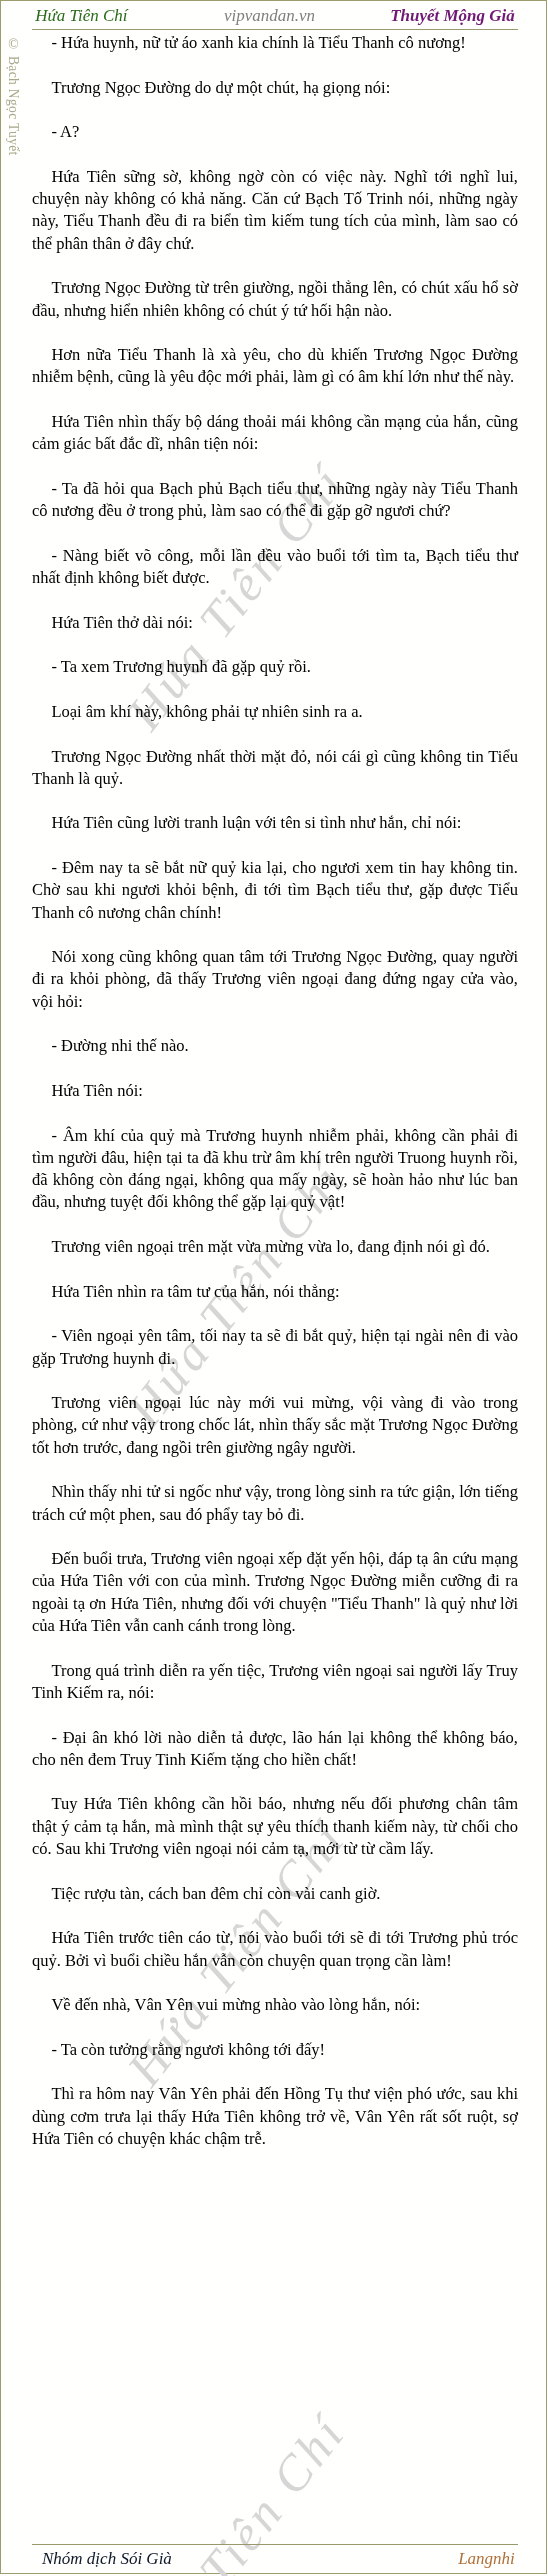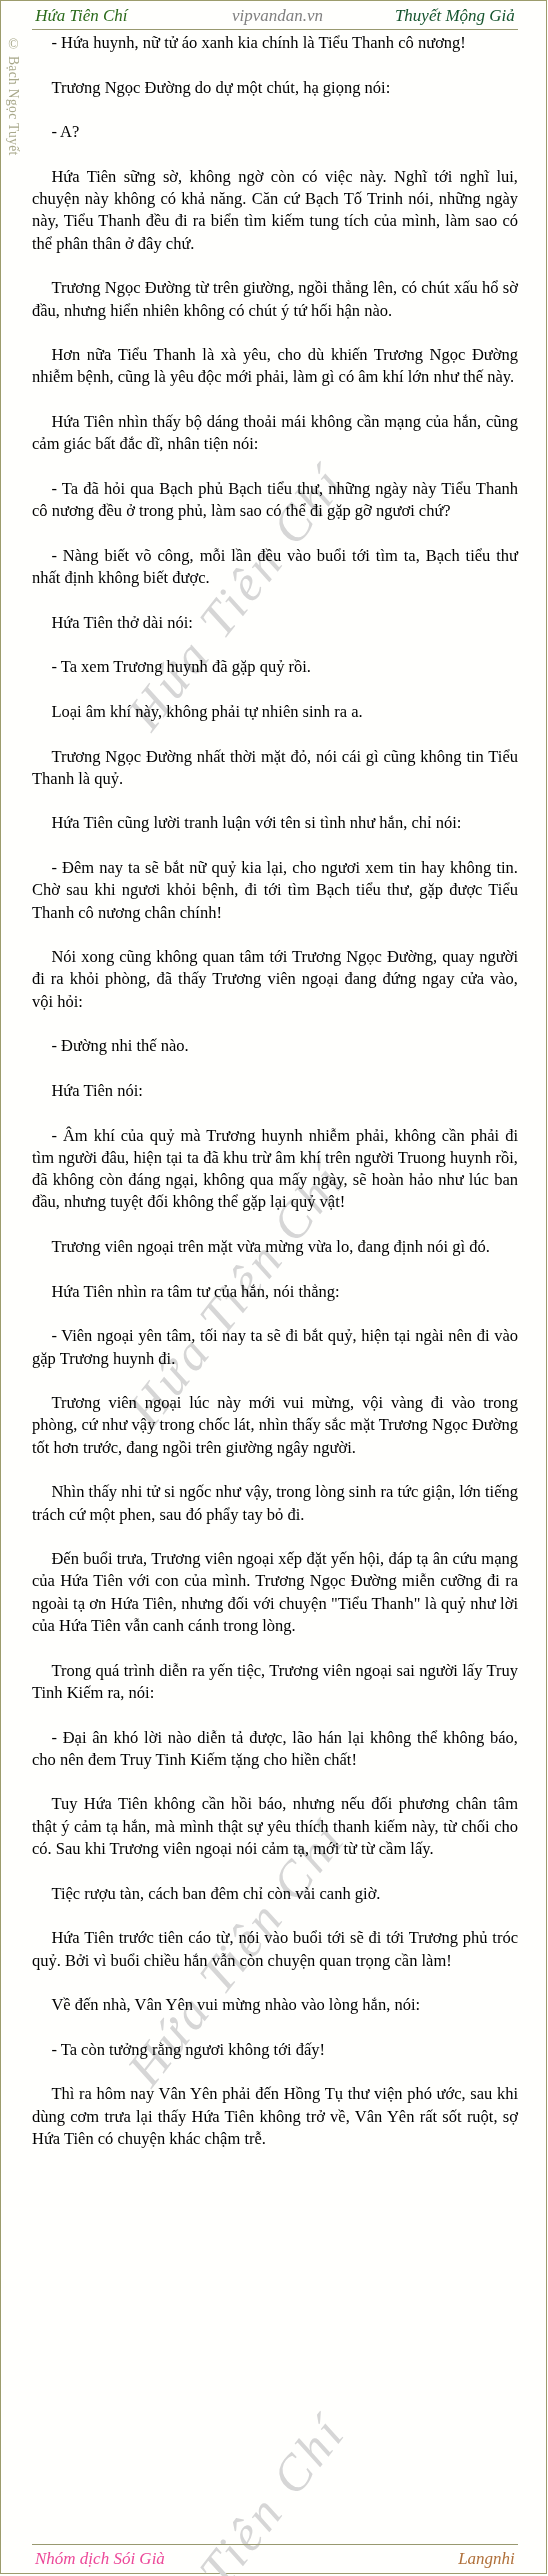--- a/index.html
+++ b/index.html
@@ -19,23 +19,23 @@
   }
   .header, .footer {
     position: absolute; left: 32px; width: 486px; height: 26px;
     font-style: italic; font-size: 17px;
   }
   .header { top: 3.2px; border-bottom: 1.9px solid #999970; }
   .footer { top: 2544px; border-top: 1.9px solid #999970; height: 28px; }
   .header span, .footer span { position: absolute; top: 3.2px; white-space: nowrap; }
   .footer span { top: 3.9px; }
   .h-left { left: 3.2px; color: #2a6a1a; }
-  .h-mid { left: 200px; color: #7f7f7f; }
-  .h-right { right: 3.2px; color: #14532d; }
-  .f-left { left: 3px; color: #ec4899; }
+  .h-mid { left: 192px; color: #7f7f7f; }
+  .h-right { right: 3.2px; color: #701a75; font-weight: bold; }
+  .f-left { left: 10px; color: #0f172a; }
   .f-right { right: 3.2px; color: #b0703a; }
   .content {
     position: absolute; left: 32px; top: 32px; width: 486px;
     font-size: 16.5px; line-height: 22.3px; color: #000;
   }
   .content p {
     margin: 0 0 22.3px 0; text-indent: 19.4px; text-align: justify;
   }
   .wm {
     position: absolute; color: #d6d6d6; font-style: italic; font-size: 50px;

